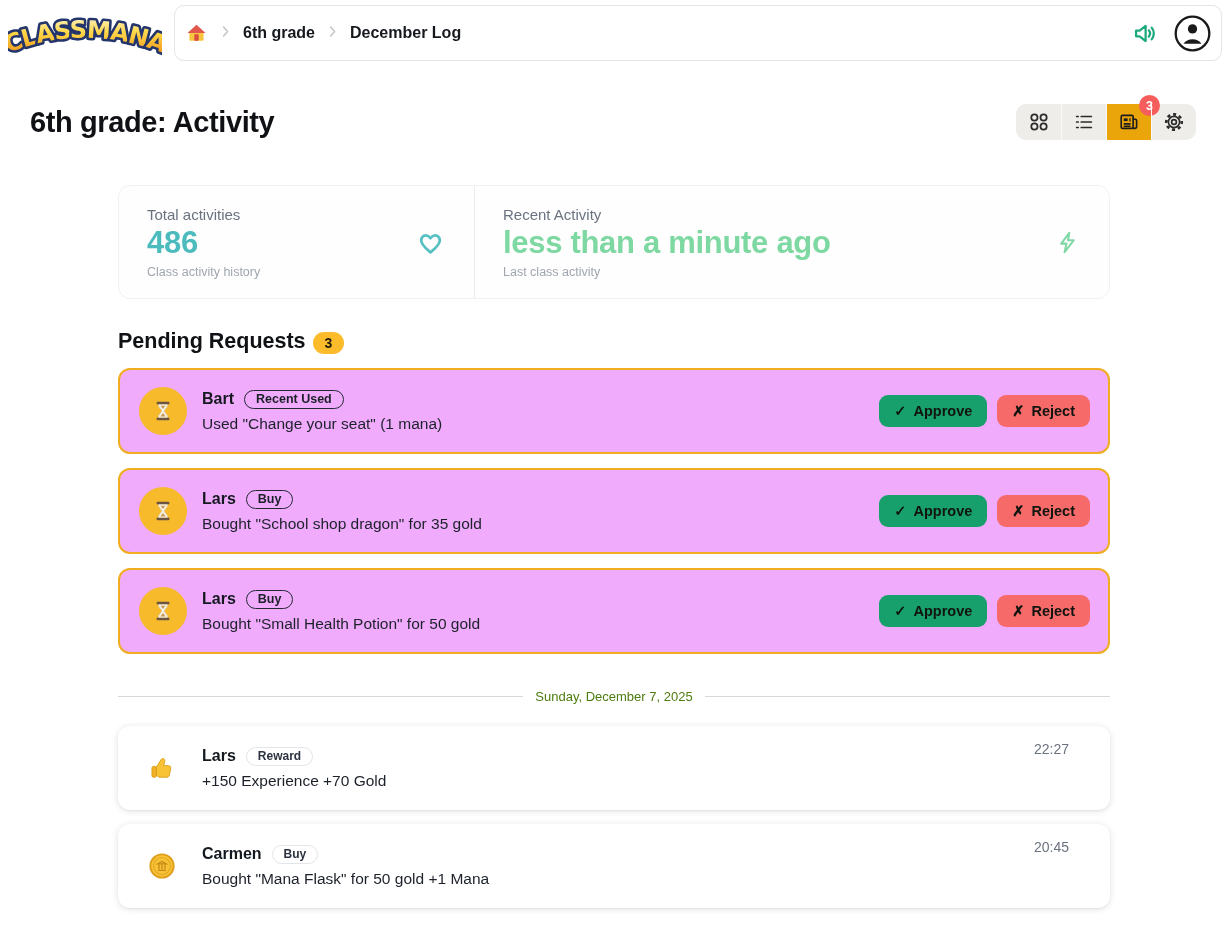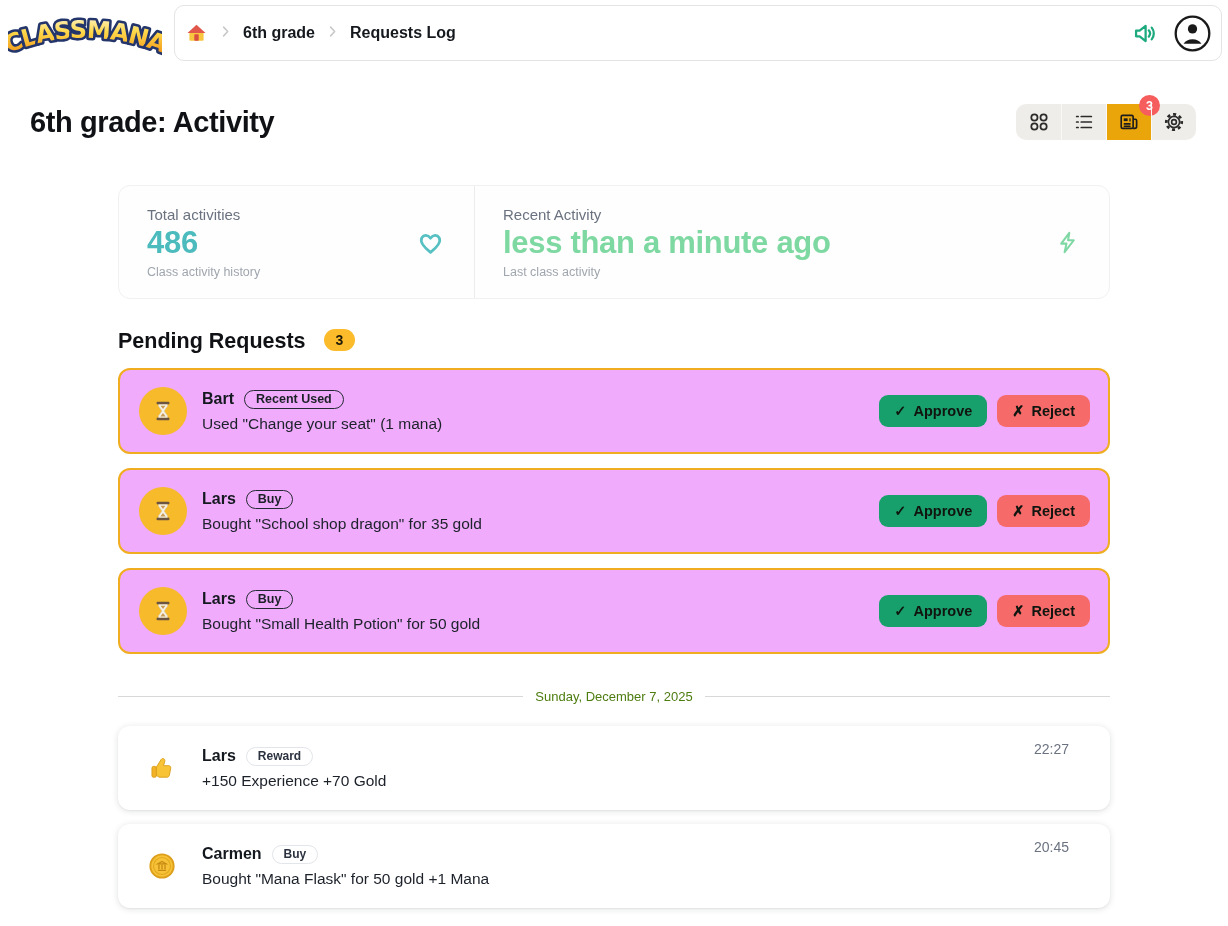--- a/index.html
+++ b/index.html
@@ -42,21 +42,21 @@
   .stat-left  { width:356px; border-right:1px solid #ececec; }
   .stat-right { flex:1;align-items:center; }
   .stat-label { font-size:15px; color:#6a7280; }
   .stat-value { font-size:31px; font-weight:bold; margin-top:2px; letter-spacing:-0.3px; }
   .stat-value.teal { color:#4CBBBD; }
   .stat-value.mint { color:#7ED8A1; }
   .stat-sub { font-size:12.5px; color:#a0a6ae; margin-top:4px; }
   .stat-icon { margin-left:auto; display:flex; }
 
   
-  .pending-heading { margin-top:30px; display:flex; align-items:flex-start; gap:18px; }
+  .pending-heading { margin-top:30px; display:flex; align-items:flex-end; gap:7px; }
   h2 { font-size:21.5px; color:#0f1115; }
   .count-pill { background:#FBBB2A; border-radius:999px; padding:3px 12px;
     font-size:14px; font-weight:bold; color:#1f1a09; }
 
   .pending-card { height:86px; border:2px solid #EFAD1F; background:#f0abfc; border-radius:12px;
     margin-top:14px; display:flex; align-items:center; padding:0 18px 0 19px; }
   .pending-icon { width:48px; height:48px; border-radius:50%; background:#F7BA2A; flex:none;
     display:flex; align-items:center; justify-content:center; margin-right:15px; }
   .name-row { display:flex; align-items:center; gap:10px; }
   .req-name { font-size:16px; font-weight:bold; color:#14181f; }
@@ -119,21 +119,21 @@
         <svg viewBox="0 0 24 24" width="15" height="15" fill="none" stroke="#c7c7c7" stroke-width="2.4" stroke-linecap="round" stroke-linejoin="round">
             <polyline points="9 5 15.5 12 9 19"></polyline>
           </svg>
       </span>
       <span class="crumb">6th grade</span>
       <span>
         <svg viewBox="0 0 24 24" width="15" height="15" fill="none" stroke="#c7c7c7" stroke-width="2.4" stroke-linecap="round" stroke-linejoin="round">
             <polyline points="9 5 15.5 12 9 19"></polyline>
           </svg>
       </span>
-      <span class="crumb">Requests Log</span>
+      <span class="crumb">December Log</span>
     </div>
 
     <div class="header-right">
       <button class="icon-btn">
         <svg viewBox="0 0 24 24" width="27" height="27" fill="none" stroke="#1CA97E" stroke-width="2" stroke-linejoin="round" stroke-linecap="round">
           <path d="M4.5 9.5h3.2L13 5.3v13.4l-5.3-4.2H4.5z"></path>
           <path d="M15.8 9.2a4.3 4.3 0 0 1 0 5.6"></path>
           <path d="M18.4 6.8a8.2 8.2 0 0 1 0 10.4"></path>
         </svg>
       </button>

